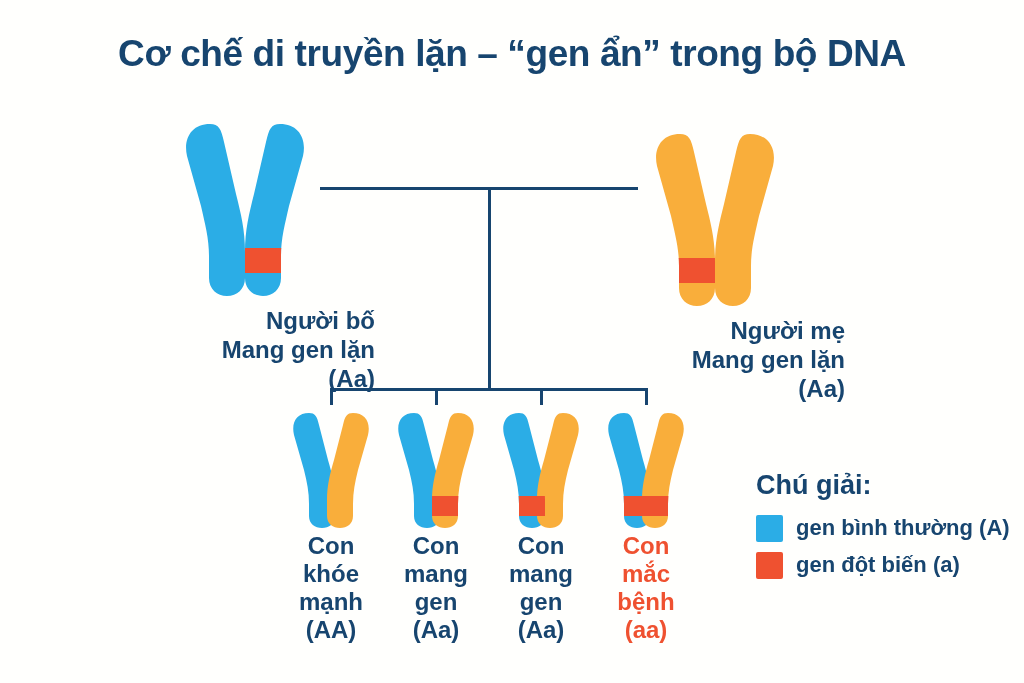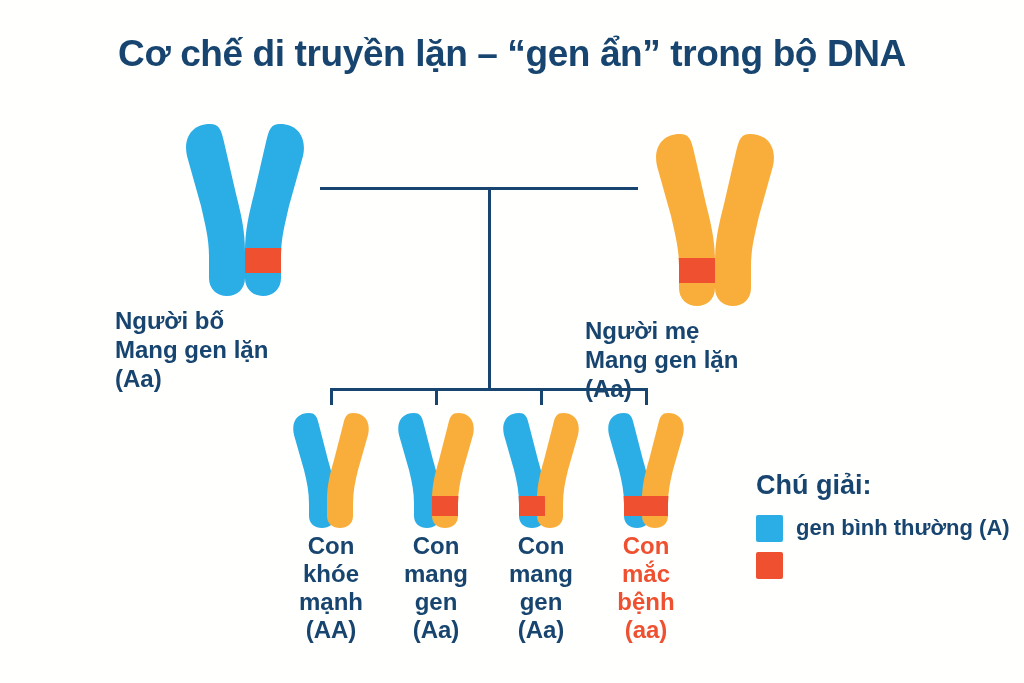--- a/index.html
+++ b/index.html
@@ -40,21 +40,21 @@
     position: absolute;
     background: #17456f;
   }
   .h-line { height: 3px; }
   .v-line { width: 3px; }
 
   
   .parent {
     position: absolute;
     width: 260px;
-    text-align: left;
+    text-align: right;
   }
   .parent-label {
     margin-top: 6px;
     font-size: 24px;
     font-weight: bold;
     color: #17456f;
     line-height: 1.21;
     white-space: pre-line;
   }
 
@@ -273,16 +273,17 @@
   <div id="legend">
     <div id="legend-title">Chú giải:</div>
 
     <div class="legend-row">
       <span class="legend-swatch" style="background:#2bade6;"></span>
       <span class="legend-text">gen bình thường (A)</span>
     </div>
 
     <div class="legend-row">
       <span class="legend-swatch" style="background:#ef5130;"></span>
+      <span class="legend-text">gen đột biến (a)</span>
     </div>
   </div>
 
 </div>
 
 </body></html>

